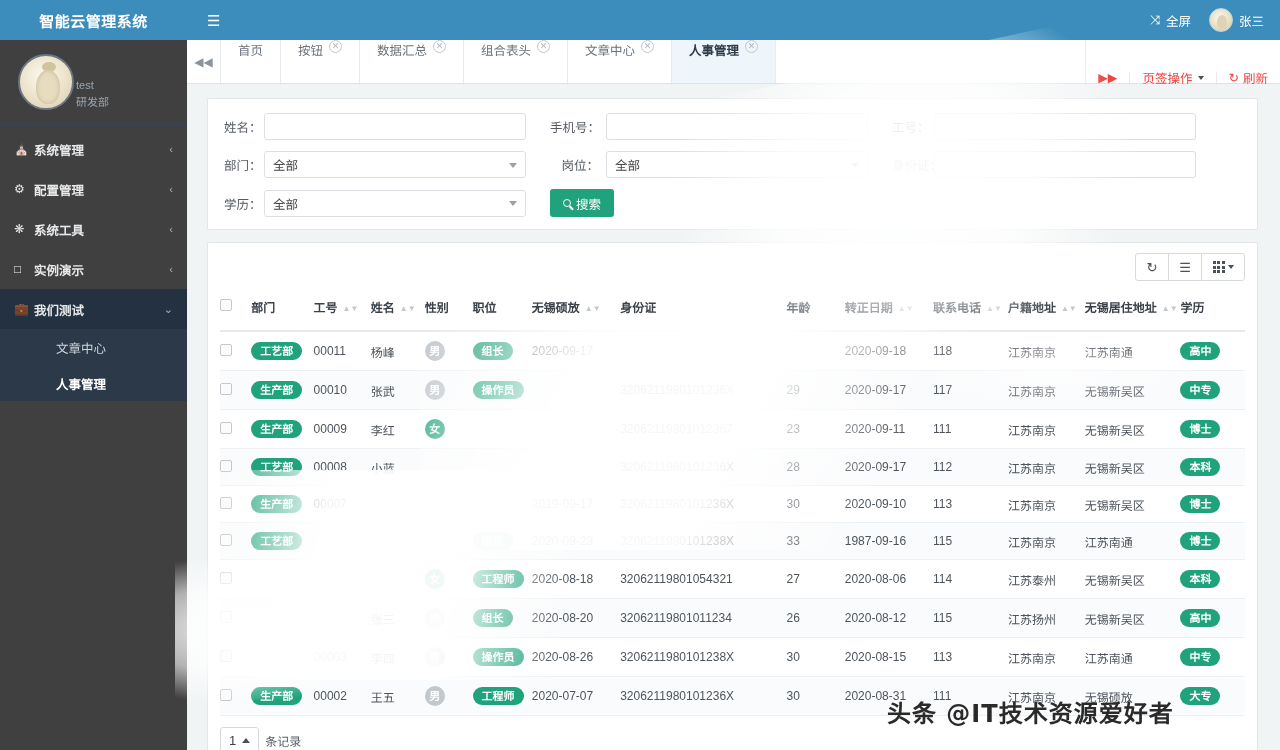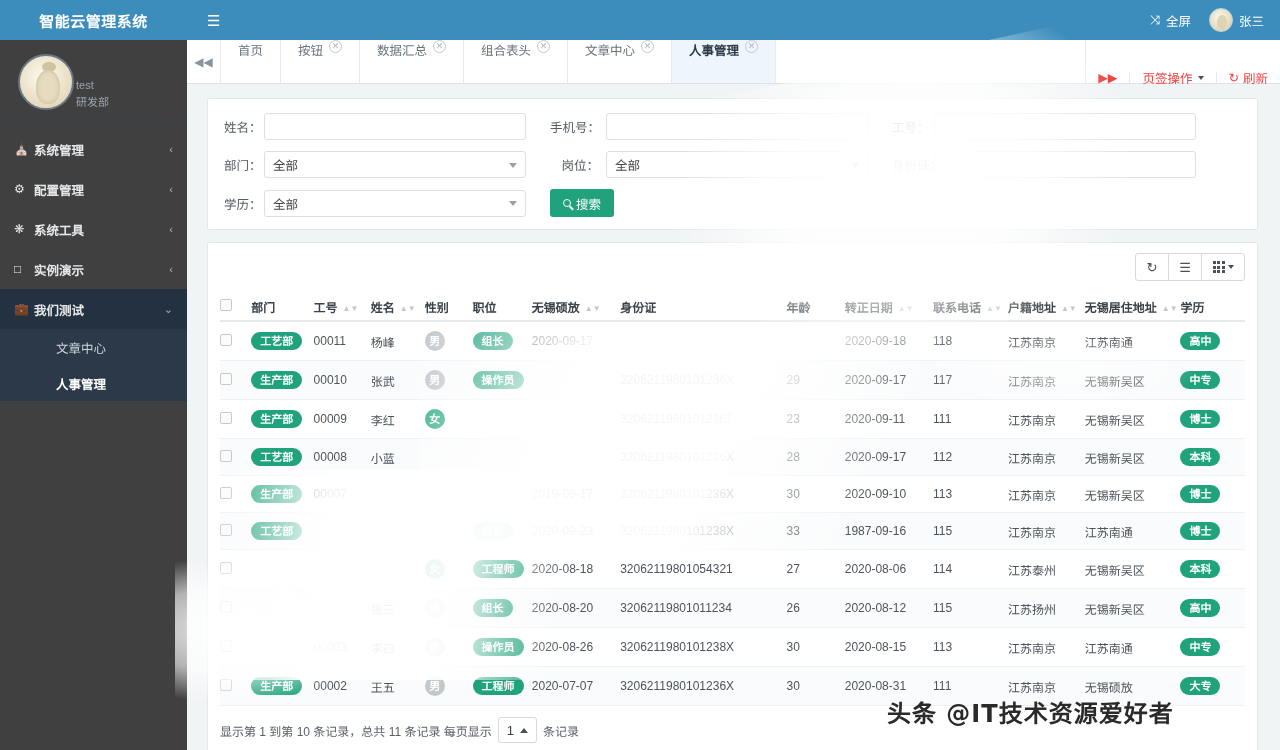--- a/index.html
+++ b/index.html
@@ -198,21 +198,21 @@
   }
   .grid-ico i { background: #4a5159; display:block; width:3px; height:3px; }
   .caret-dn {
     width: 0; height: 0; border-left: 3.5px solid transparent;
     border-right: 3.5px solid transparent; border-top: 4px solid #4a5159;
   }
 
   table.grid { width: 100%; border-collapse: collapse; table-layout: fixed; }
   table.grid th {
     font-size: 12px; color: #3a4149; font-weight: bold;
-    text-align: left; padding: 9px 4px 5px 0; border-bottom: 2px solid #e6e9ec;
+    text-align: left; padding: 9px 4px 15px 0; border-bottom: 2px solid #e6e9ec;
     white-space: nowrap;
   }
   table.grid th .sortic {
     display: inline-block; margin-left: 5px; color: #c3c8cd;
     font-size: 8px; line-height: 8px; vertical-align: middle;
   }
   table.grid td {
     font-size: 12px; color: #4d545b; padding: 9px 4px 9px 0;
     border-bottom: 1px solid #eef1f3; white-space: nowrap;
   }
@@ -662,21 +662,20 @@
                 <td>111</td>
                 <td>江苏南京</td>
                 <td>无锡硕放</td>
                 <td><span class="tag">大专</span></td>
               </tr>
             </tbody>
         </table>
       </div>
 
       <div class="tbl-footer">
-        <span>显示第 1 到第 10 条记录，总共 11 条记录 每页显示</span>
         <span class="pagesel">
           <span>1</span>
           <span class="caret-up"></span>
         </span>
         <span>条记录</span>
       </div>
     </div>
   </div>
 
   <div class="haze h1"></div>

